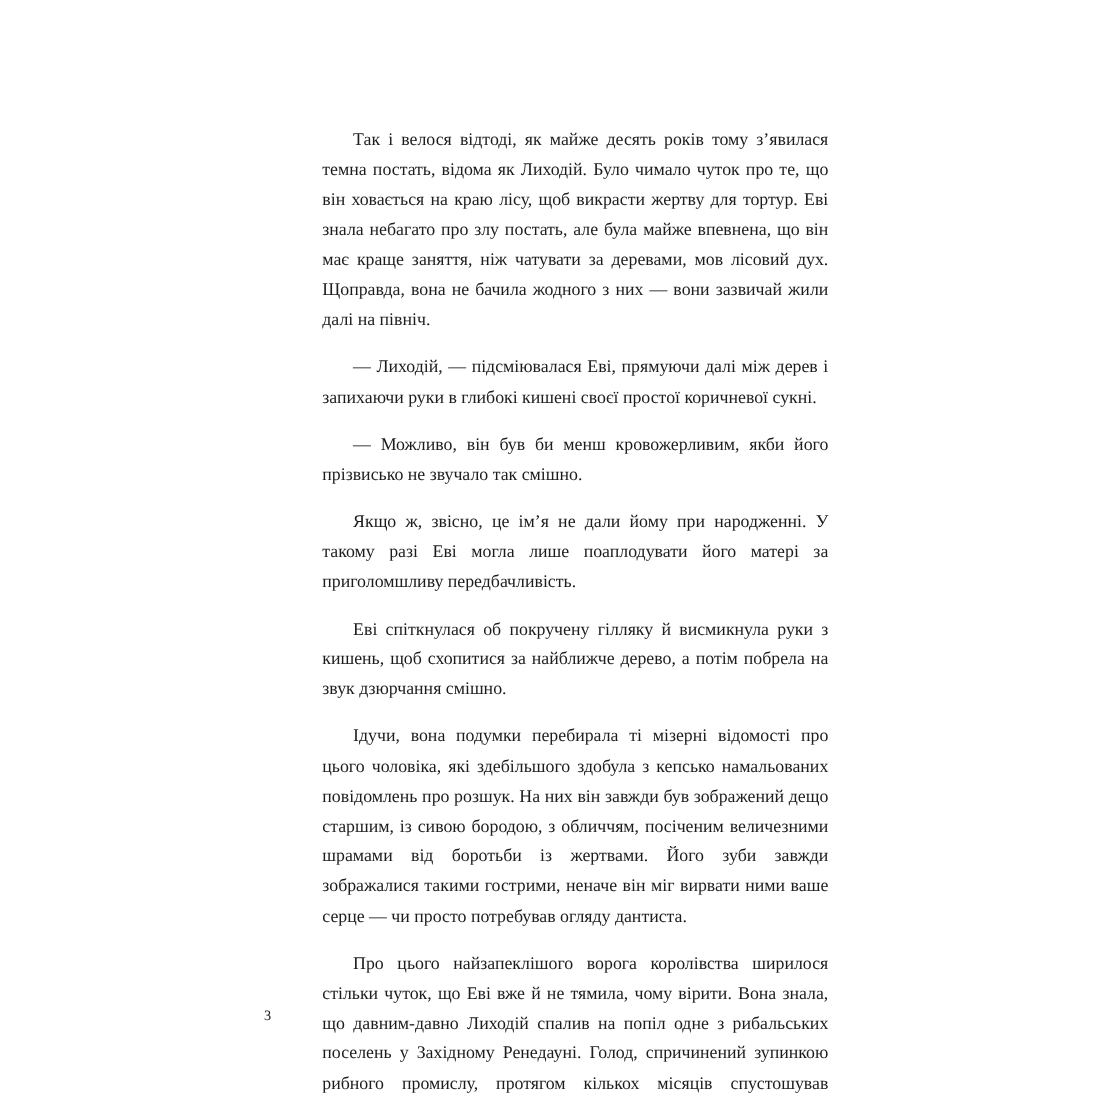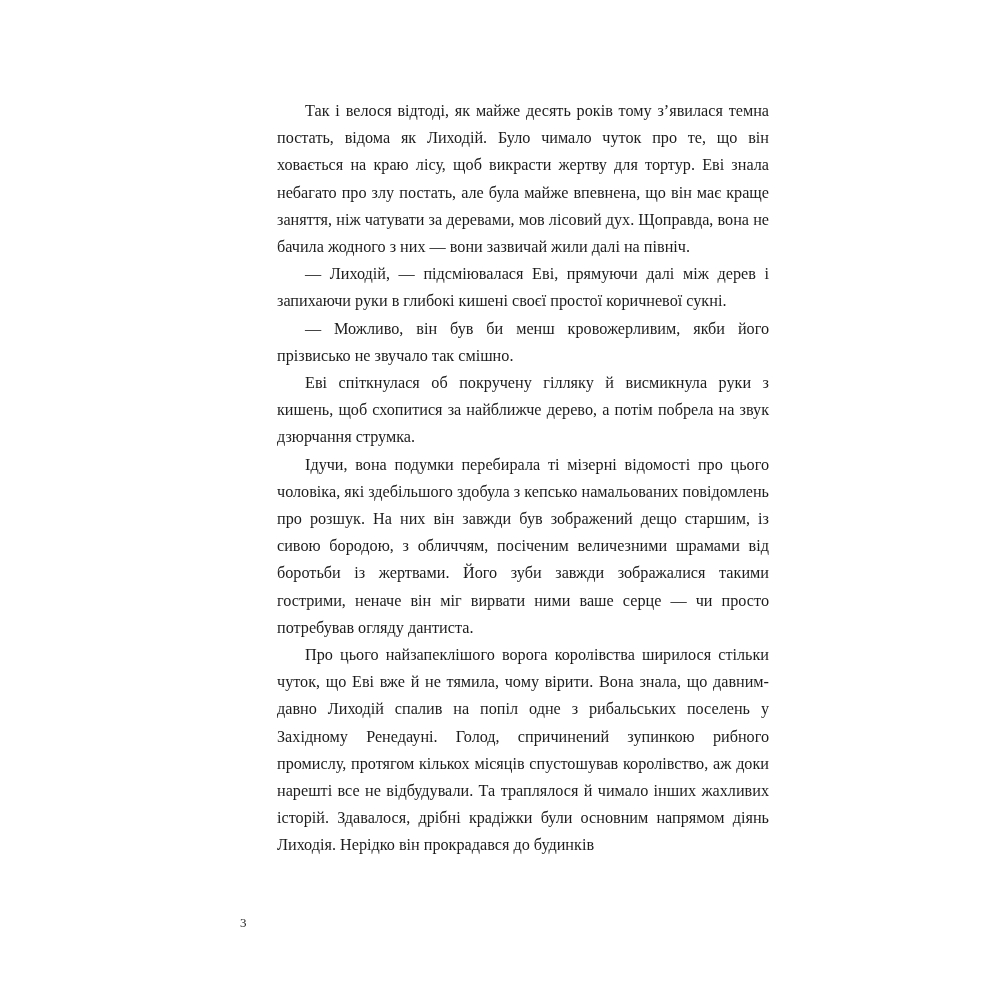--- a/index.html
+++ b/index.html
@@ -21,21 +21,21 @@
     background: #ffffff;
     box-sizing: border-box;
   }
   .text-column {
     position: absolute;
     left: 277px;
     top: 98px;
     width: 492px;
   }
   .para {
-    margin: 0;
+    margin: 16px;
     font-size: 16.2px;
     line-height: 27.2px;
     text-align: justify;
     text-justify: inter-word;
     text-indent: 28px;
     color: #1c1c1c;
     hyphens: manual;
   }
   .para.first {
     text-indent: 28px;
@@ -51,18 +51,19 @@
   }
 </style>
 </head>
 <body>
 
 <div class="page">
   <div class="text-column">
     <p class="para first">Так і велося відтоді, як майже десять років тому з’явилася темна постать, відома як Лиходій. Було чимало чуток про те, що він ховається на краю лісу, щоб викрасти жертву для тортур. Еві знала небагато про злу постать, але була майже впевнена, що він має краще заняття, ніж чатувати за деревами, мов лісовий дух. Щоправда, вона не бачила жодного з них — вони зазвичай жили далі на північ.</p>
     <p class="para">— Лиходій, — підсміювалася Еві, прямуючи далі між дерев і запихаючи руки в глибокі кишені своєї простої коричневої сукні.</p>
     <p class="para">— Можливо, він був би менш кровожерливим, якби його прізвисько не звучало так смішно.</p>
-    <p class="para">Еві спіткнулася об покручену гілляку й висмикнула руки з кишень, щоб схопитися за найближче дерево, а потім побрела на звук дзюрчання струмка.</p>
+    <p class="para">Якщо ж, звісно, це ім’я не дали йому при народженні. У такому разі Еві могла лише поаплодувати його матері за приголомшливу передбачливість.</p>
+    <p class="para">Еві спіткнулася об покручену гілляку й висмикнула руки з кишень, щоб схопитися за найближче дерево, а потім побрела на звук дзюрчання смішно.</p>
     <p class="para">Ідучи, вона подумки перебирала ті мізерні відомості про цього чоловіка, які здебільшого здобула з кепсько намальованих повідомлень про розшук. На них він завжди був зображений дещо старшим, із сивою бородою, з обличчям, посіченим величезними шрамами від боротьби із жертвами. Його зуби завжди зображалися такими гострими, неначе він міг вирвати ними ваше серце — чи просто потребував огляду дантиста.</p>
     <p class="para">Про цього найзапеклішого ворога королівства ширилося стільки чуток, що Еві вже й не тямила, чому вірити. Вона знала, що давним-давно Лиходій спалив на попіл одне з рибальських поселень у Західному Ренедауні. Голод, спричинений зупинкою рибного промислу, протягом кількох місяців спустошував королівство, аж доки нарешті все не відбудували. Та траплялося й чимало інших жахливих історій. Здавалося, дрібні крадіжки були основним напрямом діянь Лиходія. Нерідко він прокрадався до будинків</p>
   </div>
   <div class="folio">3</div>
 </div>
 
 </body></html>

